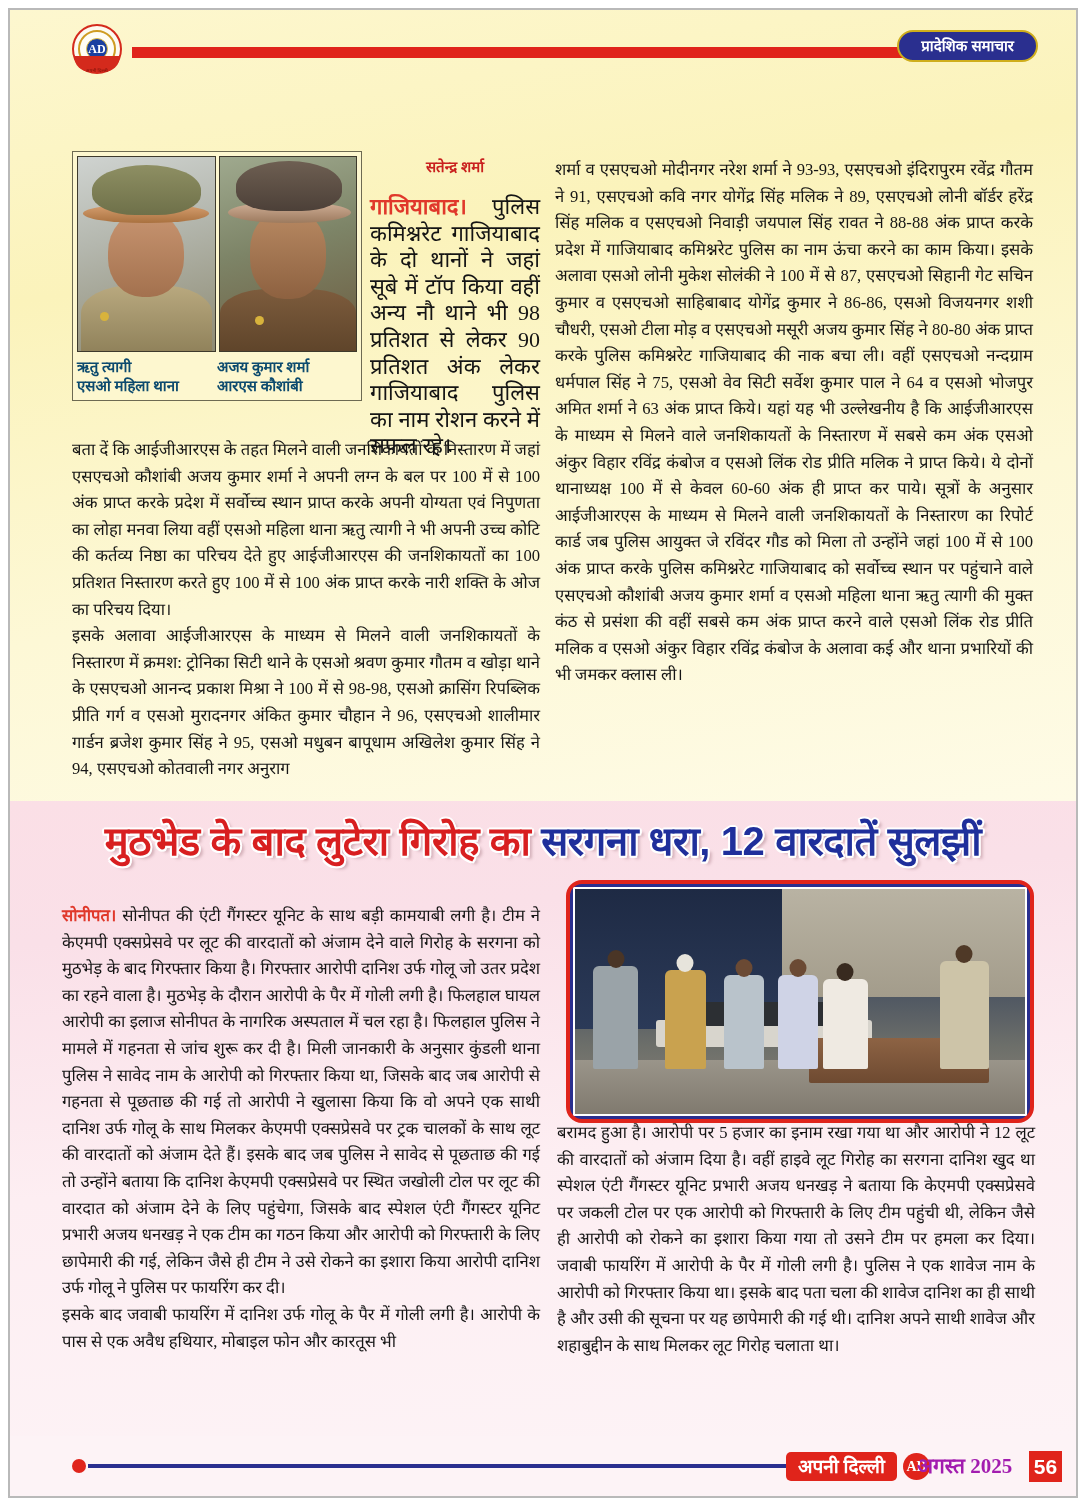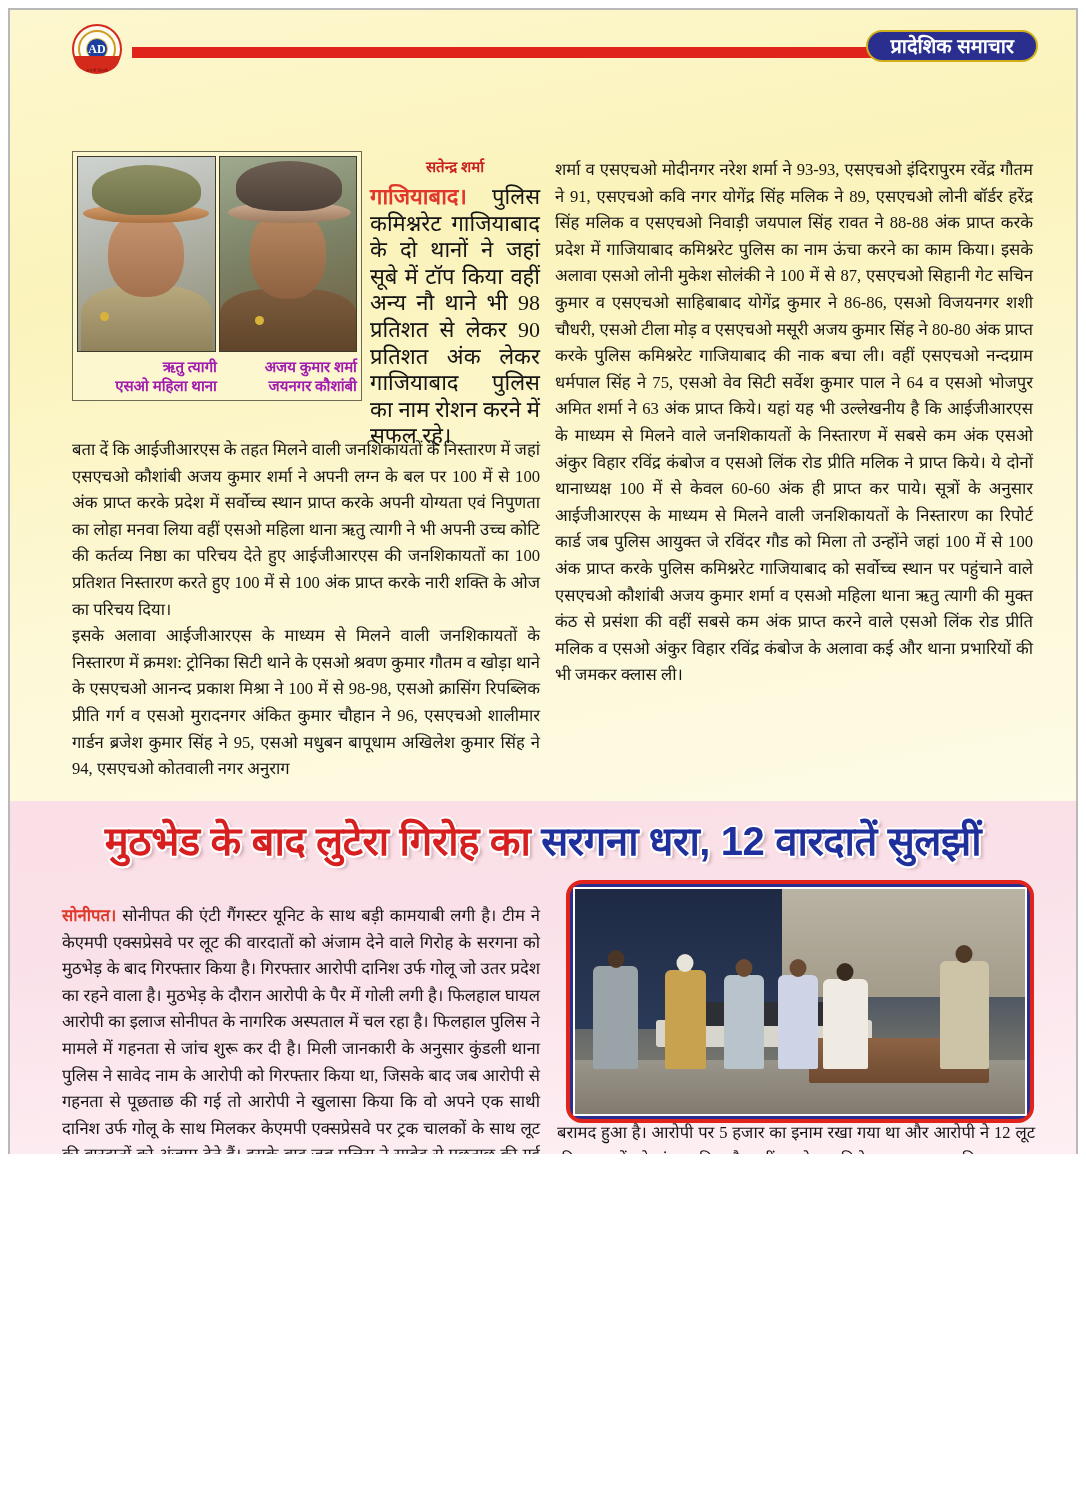--- a/index.html
+++ b/index.html
@@ -6,21 +6,21 @@
     margin: 0;
     padding: 0;
     background: #ffffff;
   }
   body {
     font-family: "Liberation Serif", "DejaVu Serif", serif;
   }
   .page {
     position: relative;
     width: 1086px;
-    height: 1154px;
+    height: 1506px;
     box-sizing: border-box;
     background: #ffffff;
     overflow: hidden;
   }
   .page-border {
     position: absolute;
     left: 8px; top: 8px;
     width: 1070px; height: 1490px;
     box-sizing: border-box;
     border: 2px solid #b9b9b9;
@@ -100,21 +100,21 @@
   .badge-pradeshik {
     position: absolute;
     right: 0px; top: 8px;
     height: 32px;
     padding: 0 22px;
     background: #2a2f8f;
     border: 2px solid #cfae1c;
     border-radius: 16px;
     box-sizing: border-box;
     color: #ffffff;
-    font-size: 20px;
+    font-size: 15px;
     line-height: 28px;
     font-weight: bold;
     white-space: nowrap;
     font-family: "Liberation Sans", sans-serif;
   }
 
   .headline1 {
     position: absolute;
     left: 50px; top: 74px;
     width: 986px;
@@ -177,41 +177,41 @@
   .pdot { position:absolute; width:9px; height:9px; border-radius:50%;
           background:#d8b33c; }
 
   .caps {
     display: flex;
     width: 100%;
     margin-top: 6px;
   }
   .cap {
     flex: 1;
-    text-align: right;
-    color: #a21caf;
+    text-align: left;
+    color: #0c4a6e;
     font-weight: bold;
     font-size: 15px;
     line-height: 19px;
     font-family: "Liberation Serif", serif;
   }
 
   
   .s1-colA {
     position: absolute;
     left: 360px; top: 147px;
     width: 170px;
   }
   .byline1 {
     text-align: center;
     color: #c9211e;
     font-weight: bold;
     font-size: 15px;
     line-height: 20px;
-    margin-bottom: 7px;
+    margin-bottom: 17px;
   }
   .s1-colB {
     position: absolute;
     left: 545px; top: 147px;
     width: 478px;
   }
   .s1-wide {
     position: absolute;
     left: 62px; top: 399px;
     width: 468px;
@@ -427,21 +427,21 @@
             <div class="pdot" style="left:26%; top:82%;"></div>
           </div>
         </div>
         <div class="caps">
           <div class="cap">
             <div>ऋतु त्यागी</div>
             <div>एसओ महिला थाना</div>
           </div>
           <div class="cap">
             <div>अजय कुमार शर्मा</div>
-            <div>जयनगर कौशांबी</div>
+            <div>आरएस कौशांबी</div>
           </div>
         </div>
       </div>
 
       <div class="s1-colA">
         <div class="byline1">सतेन्द्र शर्मा</div>
         <p class="bodytext narrow"><span class="dateline">गाजियाबाद।</span><span> पुलिस कमिश्नरेट गाजियाबाद के दो थानों ने जहां सूबे में टॉप किया वहीं अन्य नौ थाने भी 98 प्रतिशत से लेकर 90 प्रतिशत अंक लेकर गाजियाबाद पुलिस का नाम रोशन करने में सफल रहे।</span></p>
       </div>
 
       <div class="s1-colB">

